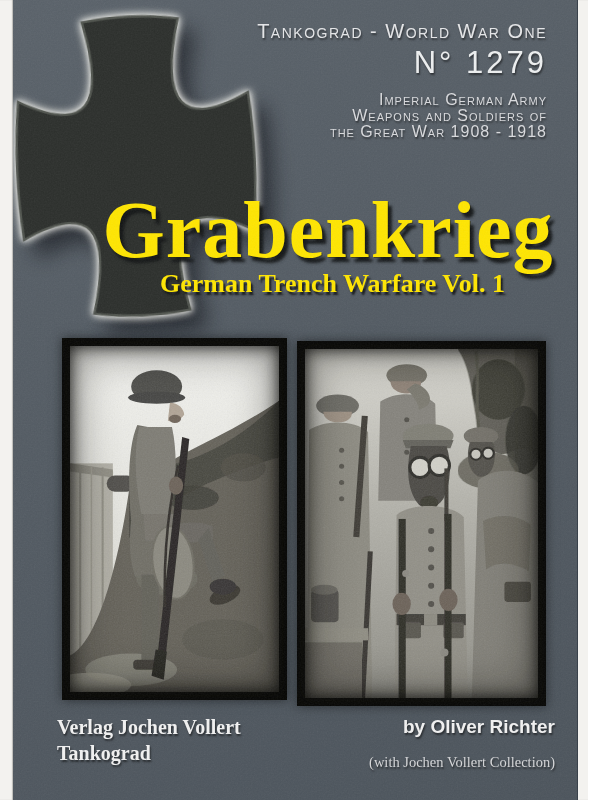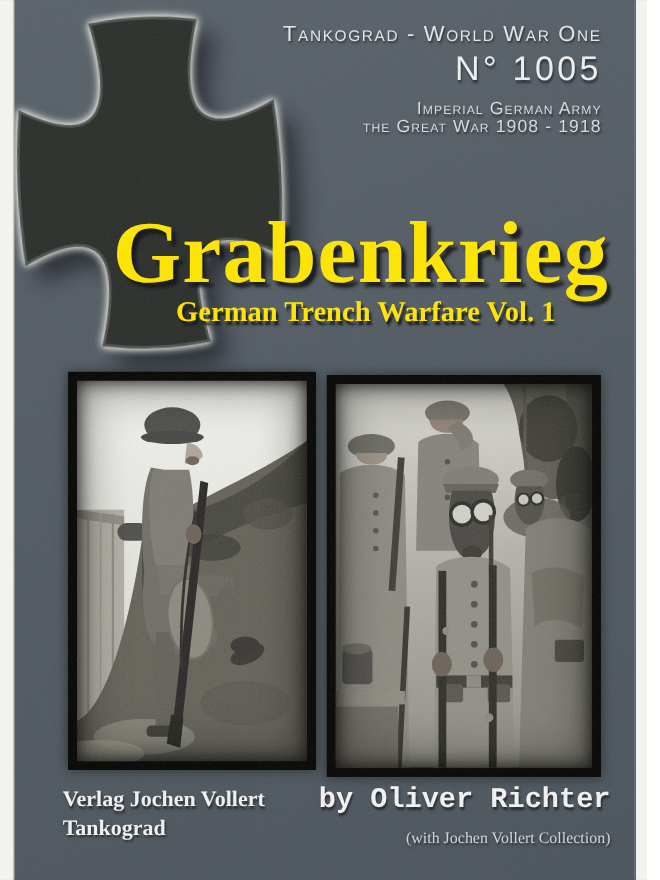--- a/index.html
+++ b/index.html
@@ -74,21 +74,21 @@
 
   
   .pub {
     position:absolute; left:44px; top:714px;
     font-family:"Liberation Serif", serif; font-weight:bold; font-size:20px;
     line-height:26px; color:#f2f2f2; text-shadow:1px 2px 2px rgba(0,0,0,0.55);
   }
   .author-block { position:absolute; right:22px; top:716px; text-align:right;
                   text-shadow:1px 2px 2px rgba(0,0,0,0.55); }
   .author-block .author {
-    font-family:Liberation Mono, monospace; font-weight:bold; font-size:26px;
+    font-family:Liberation Sans, sans-serif; font-weight:bold; font-size:19px;
     line-height:22px; color:#f2f2f2;
   }
   .author-block .collection {
     font-family:"Liberation Serif", serif; font-size:14.5px; margin-top:16px;
     color:#d6d7d9;
   }
 </style>
 </head>
 <body>
 
@@ -102,22 +102,23 @@
     <svg class="iron-cross" viewBox="-135 -168 270 336" aria-hidden="true">
       <path d="M -50 -152 Q 0 -160 50 -152
                Q 16 -18 120 -72 Q 128 0 120 72
                Q 16 18 50 152 Q 0 160 -50 152
                Q -16 18 -120 72 Q -128 0 -120 -72
                Q -16 -18 -50 -152 Z" fill="#2c2f2c" stroke="#51554f" stroke-width="2.5"></path>
     </svg>
 
     <header class="masthead">
       <div class="series">Tankograd - World War One</div>
-      <div class="issue">N° 1005</div>
+      <div class="issue">N° 1279</div>
       <div class="subline first">Imperial German Army</div>
+      <div class="subline">Weapons and Soldiers of</div>
       <div class="subline">the Great War 1908 - 1918</div>
     </header>
 
     <h1 class="title">Grabenkrieg</h1>
     <h2 class="subtitle">German Trench Warfare Vol. 1</h2>
 
     <figure class="photo photo-left">
       <svg viewBox="0 0 205 342" role="img" preserveAspectRatio="none" aria-label="Black and white photo: German soldier in steel helmet and trench armour standing in a trench with rifle and entrenching tool">
         <defs>
           <linearGradient id="skyL" x1="0" y1="0" x2="0" y2="1">

